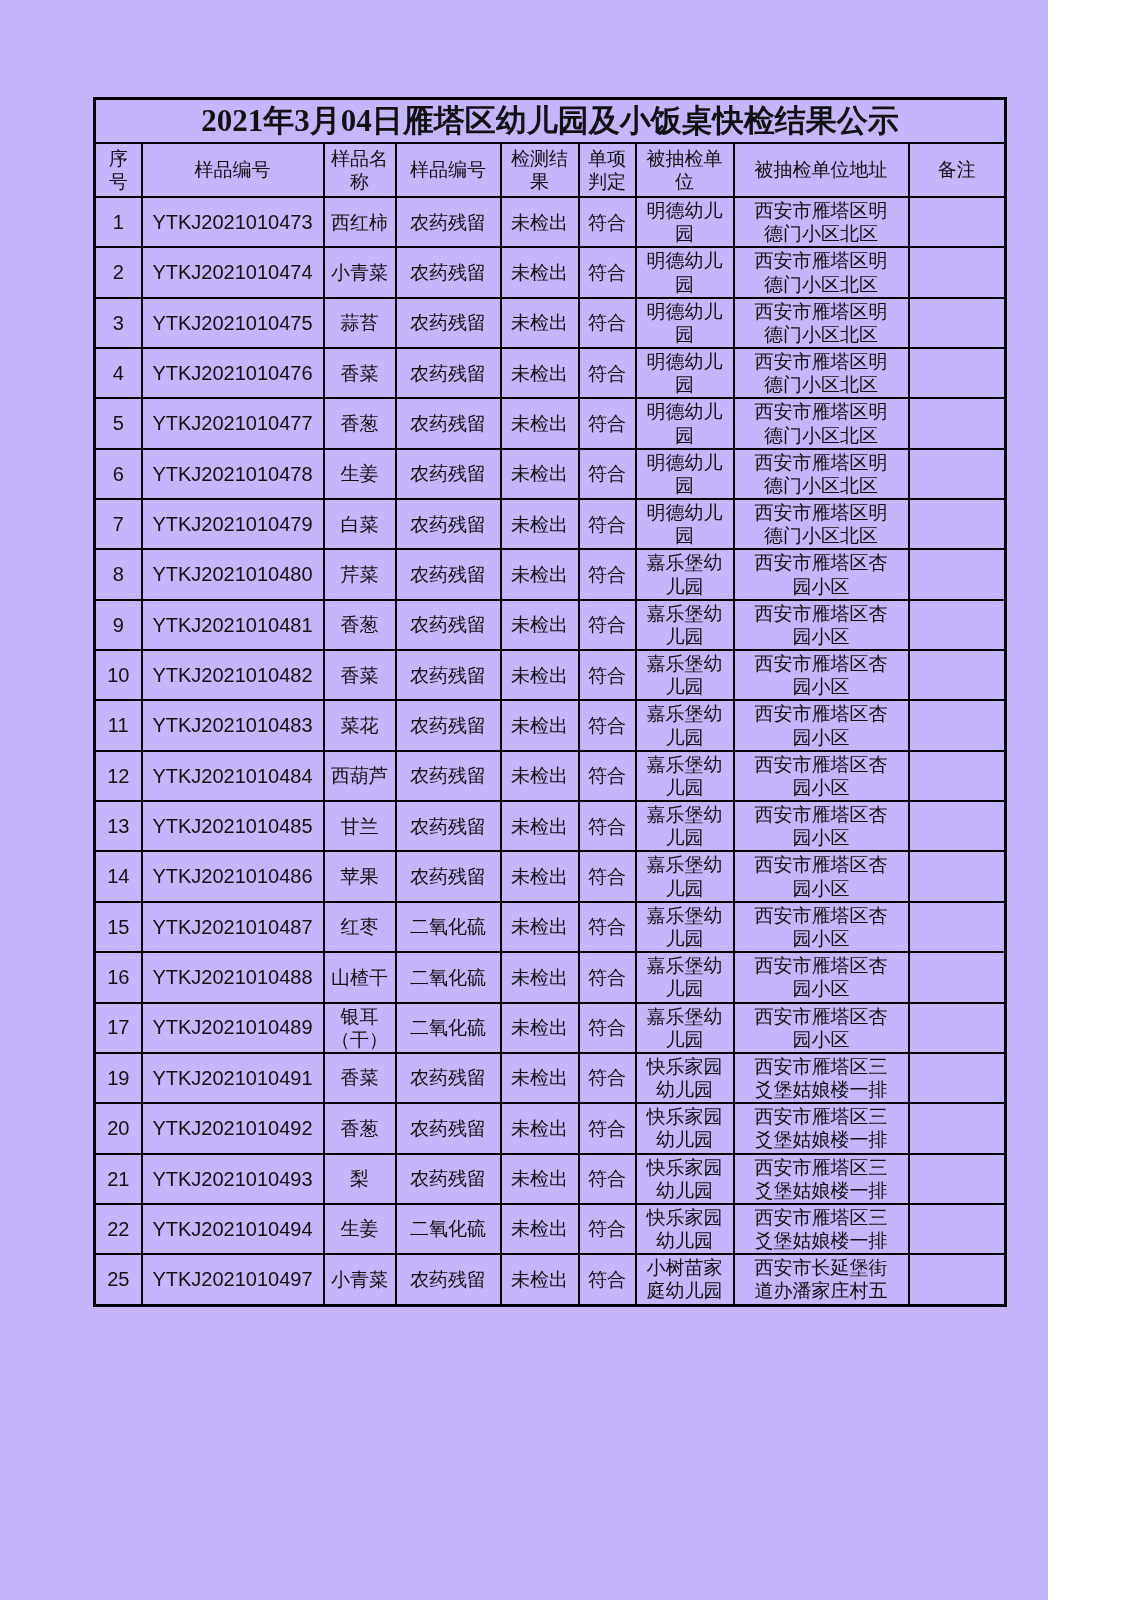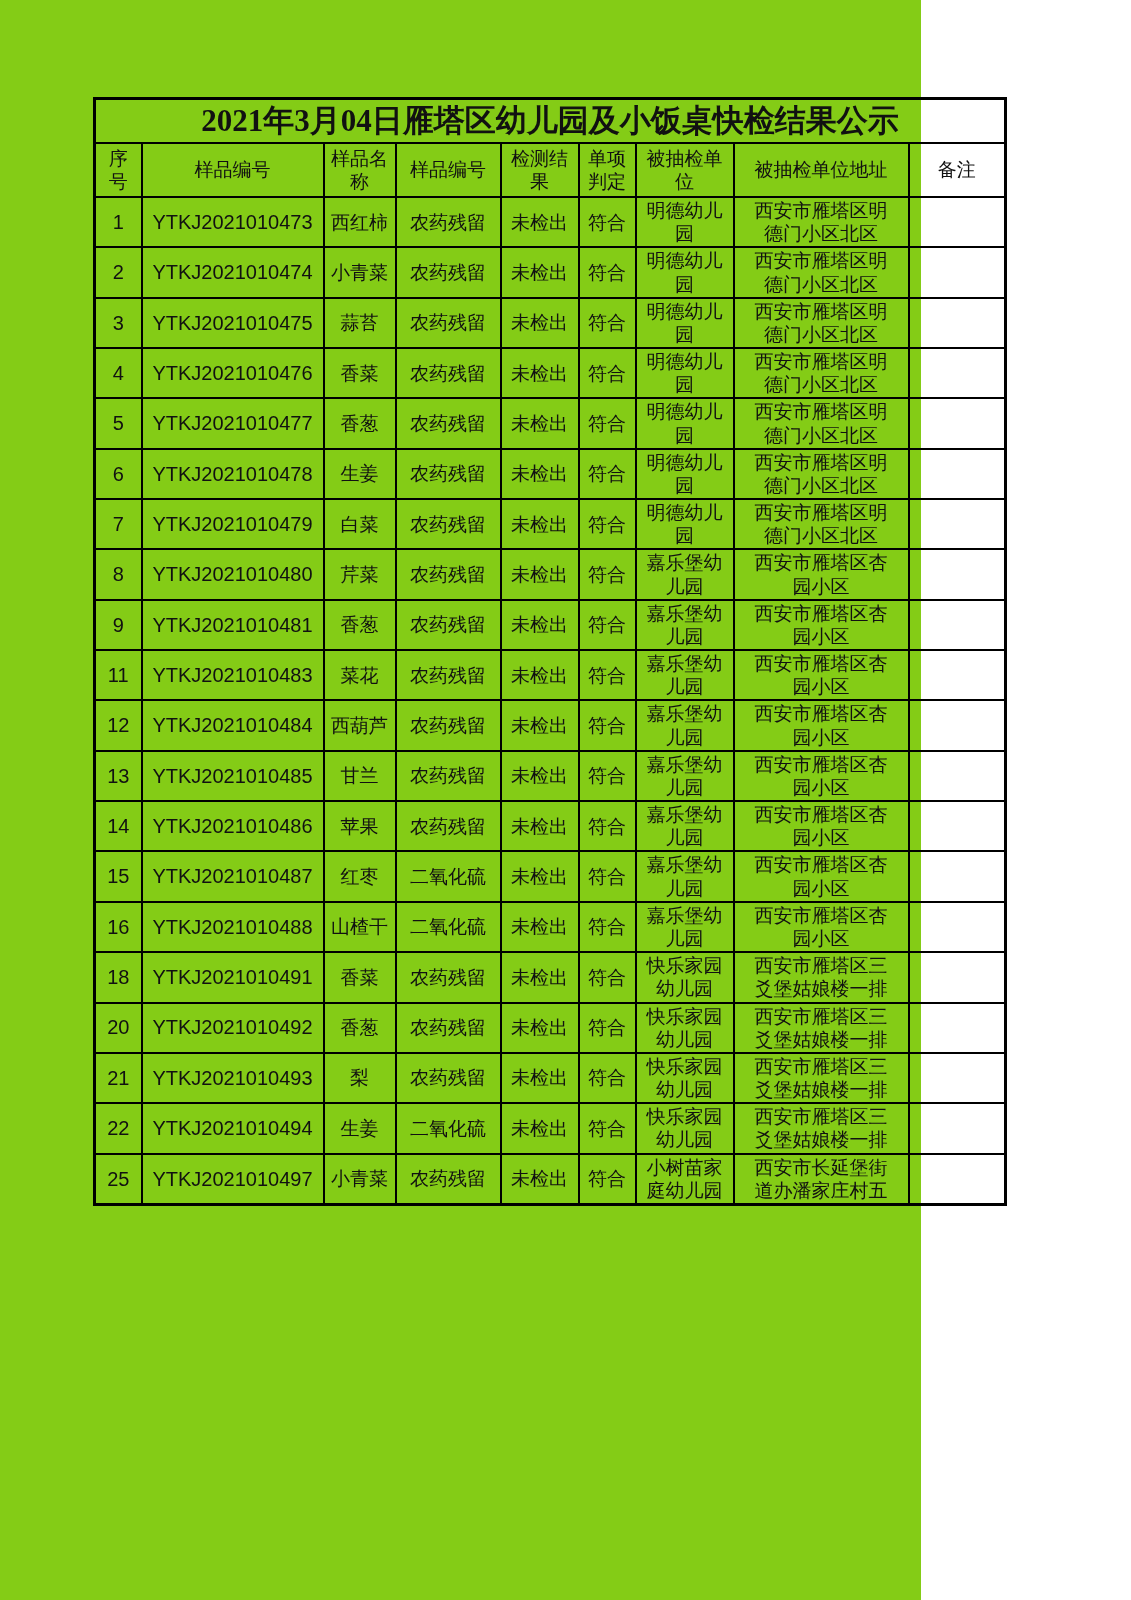--- a/index.html
+++ b/index.html
@@ -7,23 +7,23 @@
     padding: 0;
     background: #ffffff;
     width: 1131px;
     height: 1600px;
     overflow: hidden;
     font-family: "Liberation Serif", "DejaVu Serif", serif;
     color: #111111;
   }
   .page {
     position: relative;
-    width: 921px;
+    width: 1048px;
     height: 1600px;
-    background: #84cc16;
+    background: #c4b5fd;
   }
   table.result-table {
     position: absolute;
     left: 93px;
     top: 97px;
     width: 913px;
     border-collapse: collapse;
     table-layout: fixed;
     border: 3px solid #000000;
   }
@@ -217,20 +217,33 @@
           <td class="col-test_item">农药残留</td>
           <td class="col-result">未检出</td>
           <td class="col-judgement">符合</td>
           <td class="col-unit">嘉乐堡幼
 儿园</td>
           <td class="col-address">西安市雁塔区杏
 园小区</td>
           <td class="col-remark"></td>
         </tr>
         <tr>
+          <td class="col-index">10</td>
+          <td class="col-sample_no">YTKJ2021010482</td>
+          <td class="col-sample_name">香菜</td>
+          <td class="col-test_item">农药残留</td>
+          <td class="col-result">未检出</td>
+          <td class="col-judgement">符合</td>
+          <td class="col-unit">嘉乐堡幼
+儿园</td>
+          <td class="col-address">西安市雁塔区杏
+园小区</td>
+          <td class="col-remark"></td>
+        </tr>
+        <tr>
           <td class="col-index">11</td>
           <td class="col-sample_no">YTKJ2021010483</td>
           <td class="col-sample_name">菜花</td>
           <td class="col-test_item">农药残留</td>
           <td class="col-result">未检出</td>
           <td class="col-judgement">符合</td>
           <td class="col-unit">嘉乐堡幼
 儿园</td>
           <td class="col-address">西安市雁塔区杏
 园小区</td>
@@ -295,21 +308,35 @@
           <td class="col-test_item">二氧化硫</td>
           <td class="col-result">未检出</td>
           <td class="col-judgement">符合</td>
           <td class="col-unit">嘉乐堡幼
 儿园</td>
           <td class="col-address">西安市雁塔区杏
 园小区</td>
           <td class="col-remark"></td>
         </tr>
         <tr>
-          <td class="col-index">18</td>
+          <td class="col-index">17</td>
+          <td class="col-sample_no">YTKJ2021010489</td>
+          <td class="col-sample_name">银耳
+（干）</td>
+          <td class="col-test_item">二氧化硫</td>
+          <td class="col-result">未检出</td>
+          <td class="col-judgement">符合</td>
+          <td class="col-unit">嘉乐堡幼
+儿园</td>
+          <td class="col-address">西安市雁塔区杏
+园小区</td>
+          <td class="col-remark"></td>
+        </tr>
+        <tr>
+          <td class="col-index">19</td>
           <td class="col-sample_no">YTKJ2021010491</td>
           <td class="col-sample_name">香菜</td>
           <td class="col-test_item">农药残留</td>
           <td class="col-result">未检出</td>
           <td class="col-judgement">符合</td>
           <td class="col-unit">快乐家园
 幼儿园</td>
           <td class="col-address">西安市雁塔区三
 爻堡姑娘楼一排</td>
           <td class="col-remark"></td>

